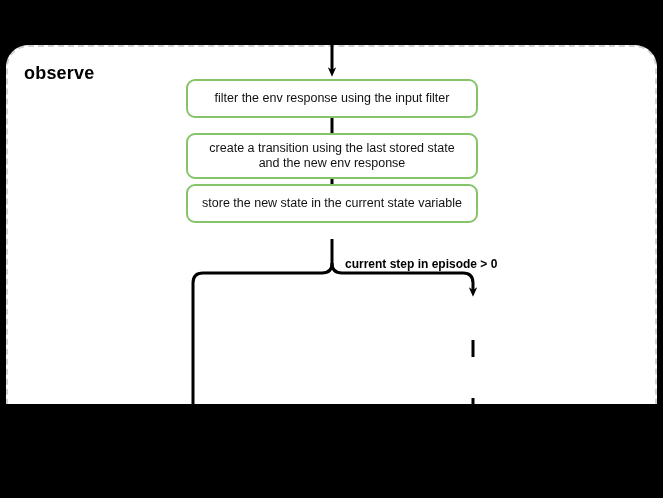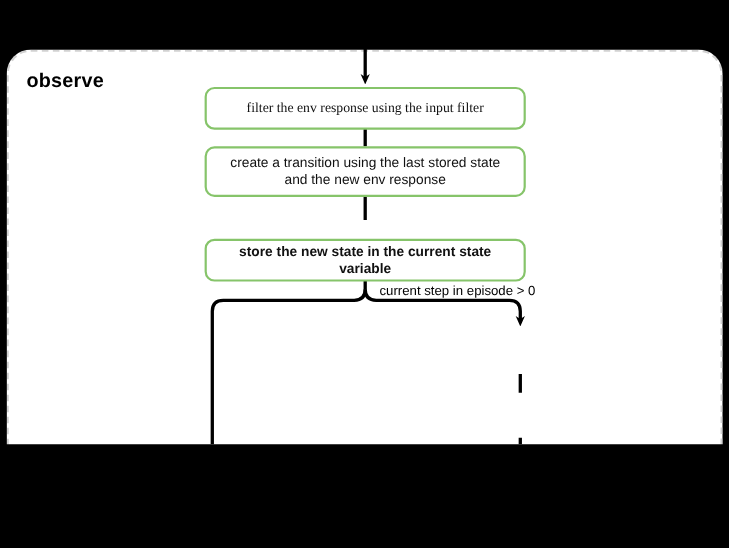--- a/index.html
+++ b/index.html
@@ -63,21 +63,21 @@
     left: 0;
     top: 0;
     width: 663px;
     height: 498px;
     pointer-events: none;
   }
 
   .edge-label {
     position: absolute;
     font-size: 12px;
-    font-weight: normal;
+    font-weight: bold;
     color: #000000;
     white-space: nowrap;
   }
 </style>
 </head>
 <body>
 
 <div id="stage">
 
   <div id="observe-panel"></div>
@@ -104,23 +104,23 @@
 
     <path d="M473,340 L473,357" stroke="#000000" stroke-width="3" fill="none"></path>
 
     <path d="M473,398 L473,410 Q473,420 463,420 L342,420 Q332,420 332,430" stroke="#000000" stroke-width="3" fill="none"></path>
 
     <path d="M332,420 L332,452" stroke="#000000" stroke-width="3" fill="none"></path>
   </svg>
 
   <div id="observe-title">observe</div>
 
-  <div class="node" style="left:186px; top:79px; width:292px; height:39px;font-family:Liberation Serif, serif;">filter the env response using the input filter</div>
+  <div class="node" style="left:186px; top:79px; width:292px; height:39px;">filter the env response using the input filter</div>
 
   <div class="node" style="left:186px; top:133px; width:292px; height:46px;">create a transition using the last stored state and the new env response</div>
 
-  <div class="node" style="left:186px; top:217px; width:292px; height:39px;font-weight:bold;">store the new state in the current state variable</div>
+  <div class="node" style="left:186px; top:184px; width:292px; height:39px;">store the new state in the current state variable</div>
 
 
 
   <div class="edge-label" style="left:345px; top:257px;">current step in episode &gt; 0</div>
 
 </div>
 
 </body></html>

